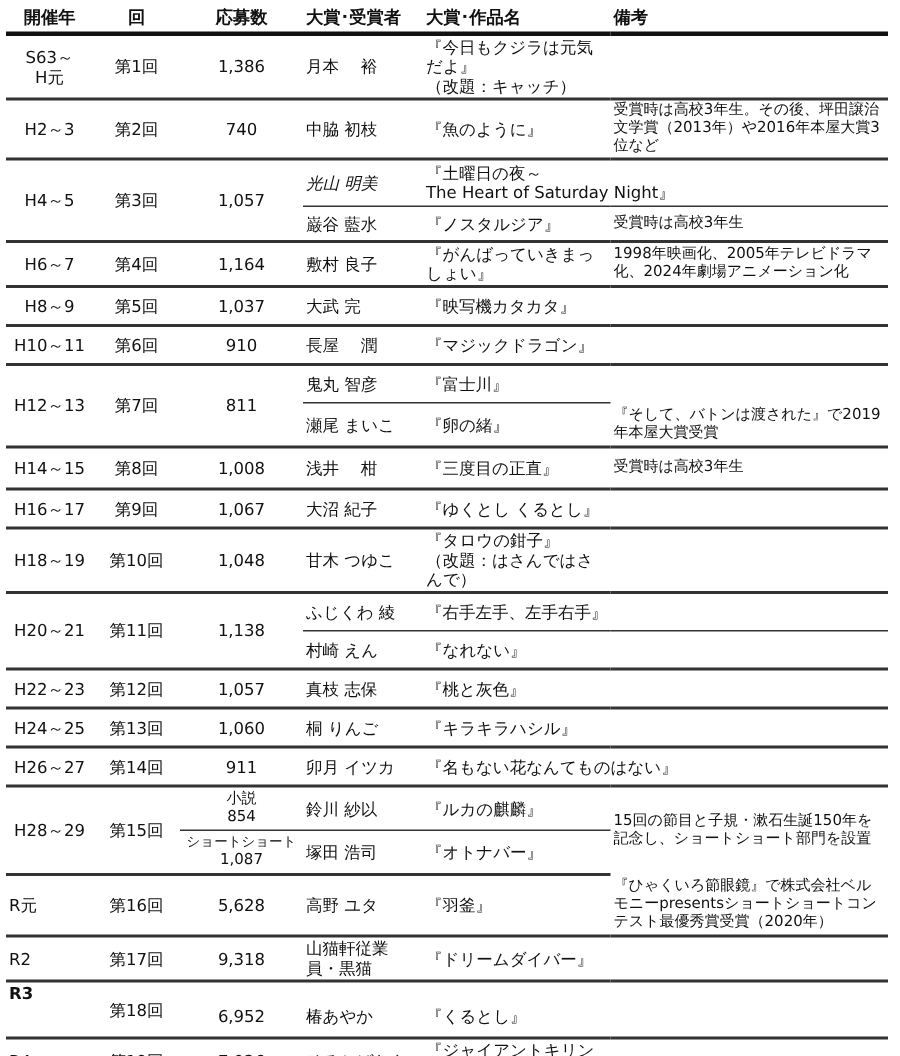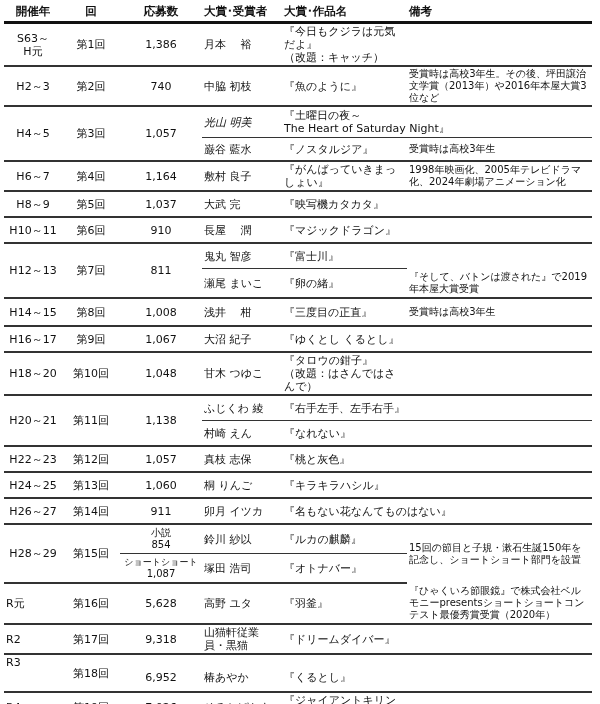--- a/index.html
+++ b/index.html
@@ -157,21 +157,21 @@
     <tr>
       <td class="center" style="height:22px;">H16～17</td>
       <td class="center">第9回</td>
       <td class="center">1,067</td>
       <td>大沼  紀子</td>
       <td>『ゆくとし  くるとし』</td>
       <td class="note"></td>
     </tr>
 
     <tr>
-      <td class="center" style="height:26px;">H18～20</td>
+      <td class="center" style="height:26px;">H18～19</td>
       <td class="center">第10回</td>
       <td class="center">1,048</td>
       <td>甘木  つゆこ</td>
       <td style="white-space:pre-line;">『タロウの鉗子』
 （改題：はさんではさんで）</td>
       <td class="note"></td>
     </tr>
 
     <tr>
       <td class="center" rowspan="2">H20～21</td>
@@ -244,21 +244,21 @@
     <tr>
       <td style="height:26px;">R2</td>
       <td class="center">第17回</td>
       <td class="center">9,318</td>
       <td>山猫軒従業員・黒猫</td>
       <td>『ドリームダイバー』</td>
       <td class="note"></td>
     </tr>
 
     <tr>
-      <td class="top" style="height:34px;">R3</td>
+      <td class="top" style="height:34px;font-weight:bold;">R3</td>
       <td class="center" style="">第18回</td>
       <td class="center" style="padding-top:10px;">6,952</td>
       <td style="padding-top:10px;">椿あやか</td>
       <td style="padding-top:10px;">『くるとし』</td>
       <td class="note"></td>
     </tr>
 
     <tr>
       <td style="height:24px;">R4</td>
       <td class="center">第19回</td>

